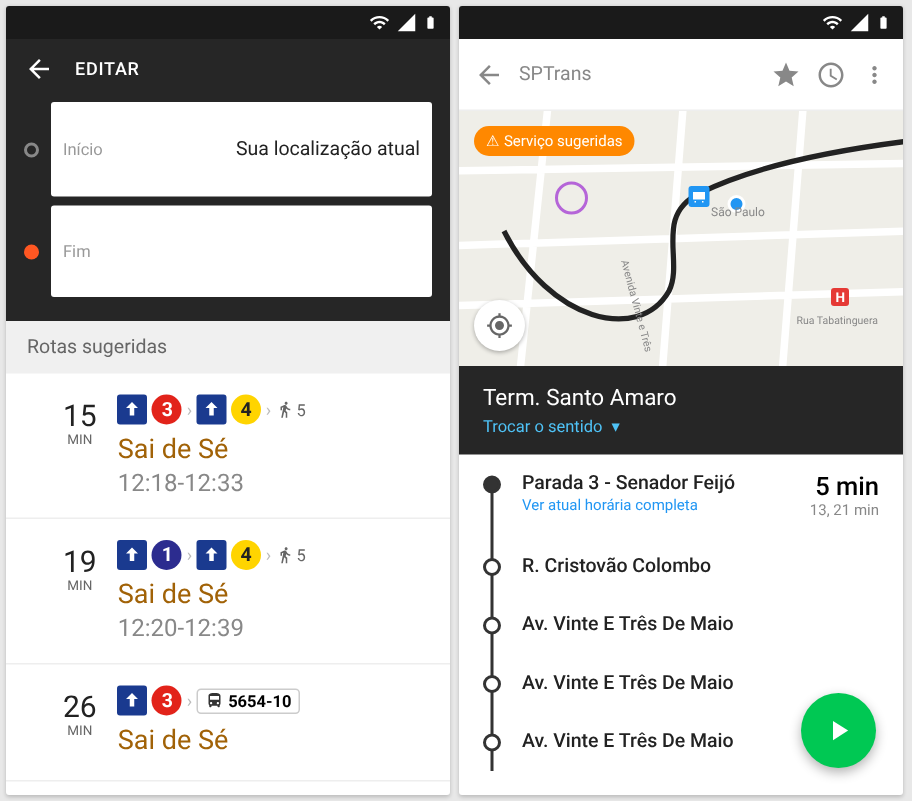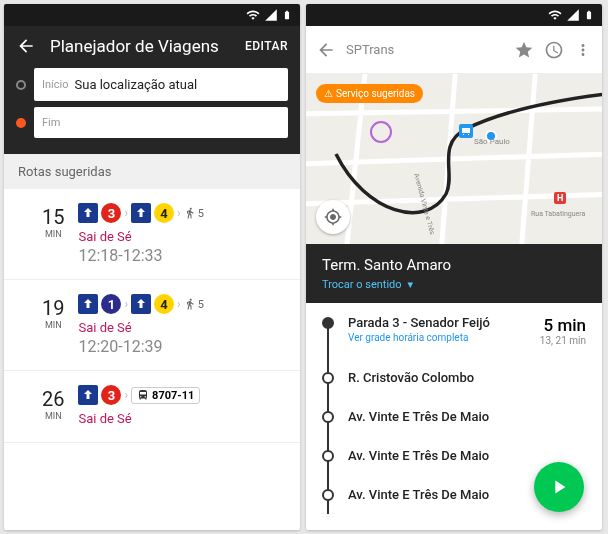--- a/index.html
+++ b/index.html
@@ -8,40 +8,40 @@
 .statusbar { height: 22px; background: #1a1a1a; display: flex; justify-content: flex-end; align-items: center; padding: 0 8px; gap: 4px; }
 .statusbar svg { fill: #fff; }
 .header1 { background: #262626; color: #fff; padding: 10px 12px; }
 .header1-top { display: flex; align-items: center; gap: 14px; margin-bottom: 12px; }
 .header1-title { flex: 1; font-size: 17px; font-weight: 400; }
 .header1-edit { font-size: 12px; font-weight: 500; letter-spacing: 0.5px; }
 .input-row { display: flex; align-items: center; gap: 8px; margin-bottom: 6px; }
 .dot { width: 10px; height: 10px; border-radius: 50%; flex-shrink: 0; }
 .dot.start { border: 2px solid #888; }
 .dot.end { background: #ff5722; }
-.input-box { flex: 1; background: #fff; border-radius: 2px; padding: 9px 8px; display: flex; align-items: center; gap: 6px; font-size: 13px; }
+.input-box { flex: 1; background: #fff; border-radius: 2px; padding: 24px 8px; display: flex; align-items: center; gap: 6px; font-size: 13px; justify-content: space-between; }
 .input-label { color: #999; font-size: 11px; }
 .input-value { color: #222; }
 .suggested { background: #f0f0f0; padding: 10px 14px; font-size: 13px; color: #666; }
 .route { padding: 14px 14px; border-bottom: 1px solid #eee; display: flex; gap: 14px; }
 .route-time { text-align: center; padding-top: 2px; margin-left: 24px; }
 .route-min { font-size: 20px; font-weight: 400; color: #222; }
 .route-min-label { font-size: 9px; color: #666; text-transform: uppercase; }
 .route-body { flex: 1; }
 .route-icons { display: flex; align-items: center; gap: 3px; margin-bottom: 6px; flex-wrap: wrap; }
 .metro-icon { width: 20px; height: 20px; background: #1a3a8f; display: flex; align-items: center; justify-content: center; border-radius: 2px; }
 .metro-icon svg { fill: #fff; }
 .line-badge { width: 20px; height: 20px; border-radius: 50%; color: #fff; font-size: 13px; font-weight: bold; display: flex; align-items: center; justify-content: center; }
 .line-3 { background: #e2231a; }
 .line-4 { background: #ffd400; color: #222; }
 .line-1 { background: #2c2c8f; }
 .chev { color: #bbb; font-size: 12px; }
 .walk { display: flex; align-items: center; gap: 2px; font-size: 11px; color: #666; }
 .bus-badge { display: flex; align-items: center; gap: 3px; border: 1px solid #ccc; border-radius: 3px; padding: 1px 5px; font-size: 11px; font-weight: bold; }
-.route-from { font-size: 13px; color: #be185d; margin-bottom: 2px; }
+.route-from { font-size: 18px; color: #a16207; margin-bottom: 2px; }
 .route-span { font-size: 16px; color: #888; }
 
 .header2 { background: #fff; height: 48px; display: flex; align-items: center; padding: 0 10px; gap: 10px; border-bottom: 1px solid #eee; }
 .route-chip { display: flex; align-items: center; gap: 4px; border: 1px solid #ccc; border-radius: 4px; padding: 3px 7px; font-size: 13px; font-weight: bold; }
 .operator { color: #888; font-size: 13px; flex: 1; }
 .header2 svg { fill: #888; }
 .map { height: 170px; background: #efeee8; position: relative; overflow: hidden; }
 .map-badge { position: absolute; top: 10px; left: 10px; background: #ff8800; color: #fff; font-size: 10px; padding: 4px 8px; border-radius: 10px; z-index: 2; }
 .map-locate { position: absolute; bottom: 10px; left: 10px; width: 34px; height: 34px; background: #fff; border-radius: 50%; display: flex; align-items: center; justify-content: center; box-shadow: 0 1px 3px rgba(0,0,0,0.3); z-index: 2; }
 .map-roads { position: absolute; inset: 0; }
@@ -75,21 +75,20 @@
       </svg>
     <svg width="10" height="14" viewBox="0 0 24 24">
         <path d="M15.67 4H14V2h-4v2H8.33C7.6 4 7 4.6 7 5.33v15.33C7 21.4 7.6 22 8.33 22h7.33c.74 0 1.34-.6 1.34-1.33V5.33C17 4.6 16.4 4 15.67 4z"></path>
       </svg>
   </div>
   <div class="header1">
     <div class="header1-top">
       <svg width="20" height="20" viewBox="0 0 24 24" fill="#fff">
           <path d="M20 11H7.83l5.59-5.59L12 4l-8 8 8 8 1.41-1.41L7.83 13H20v-2z"></path>
         </svg>
-      <div class="header1-title">Planejador de Viagens</div>
       <div class="header1-edit">EDITAR</div>
     </div>
     <div class="input-row">
       <div class="dot start"></div>
       <div class="input-box">
         <span class="input-label">Início</span>
         <span class="input-value">Sua localização atual</span>
       </div>
     </div>
     <div class="input-row">
@@ -178,21 +177,21 @@
             <svg width="12" height="12" viewBox="0 0 24 24">
               <path d="M12 2l8 8h-5v10h-6V10H4z"></path>
             </svg>
           </div>
         <div class="line-badge line-3">3</div>
         <span class="chev">›</span>
         <div class="bus-badge">
             <svg width="12" height="12" viewBox="0 0 24 24" fill="#333">
               <path d="M4 16c0 .88.39 1.67 1 2.22V20c0 .55.45 1 1 1h1c.55 0 1-.45 1-1v-1h8v1c0 .55.45 1 1 1h1c.55 0 1-.45 1-1v-1.78c.61-.55 1-1.34 1-2.22V6c0-3.5-3.58-4-8-4s-8 .5-8 4v10zm3.5 1c-.83 0-1.5-.67-1.5-1.5S6.67 14 7.5 14s1.5.67 1.5 1.5S8.33 17 7.5 17zm9 0c-.83 0-1.5-.67-1.5-1.5s.67-1.5 1.5-1.5 1.5.67 1.5 1.5-.67 1.5-1.5 1.5zm1.5-6H6V6h12v5z"></path>
             </svg>
-            <span>8707-11</span>
+            <span>5654-10</span>
           </div>
       </div>
       <div class="route-from">Sai de Sé</div>
     </div>
   </div>
 </div>
 
 <div class="phone">
   <div class="statusbar">
     <svg width="14" height="14" viewBox="0 0 24 24">
@@ -248,21 +247,21 @@
         <span>Trocar o sentido</span>
         <span>▾</span>
       </div>
   </div>
   <div class="stops">
     <div class="stop-line"></div>
     <div class="stop">
       <div class="stop-dot filled"></div>
       <div class="stop-body">
         <div class="stop-name">Parada 3 - Senador Feijó</div>
-        <div class="stop-link">Ver grade horária completa</div>
+        <div class="stop-link">Ver atual horária completa</div>
       </div>
       <div class="stop-eta">
         <div class="stop-eta-main">5 min</div>
         <div class="stop-eta-sub">13, 21 min</div>
       </div>
     </div>
     <div class="stop">
         <div class="stop-dot"></div>
         <div class="stop-body">
           <div class="stop-name">R. Cristovão Colombo</div>

